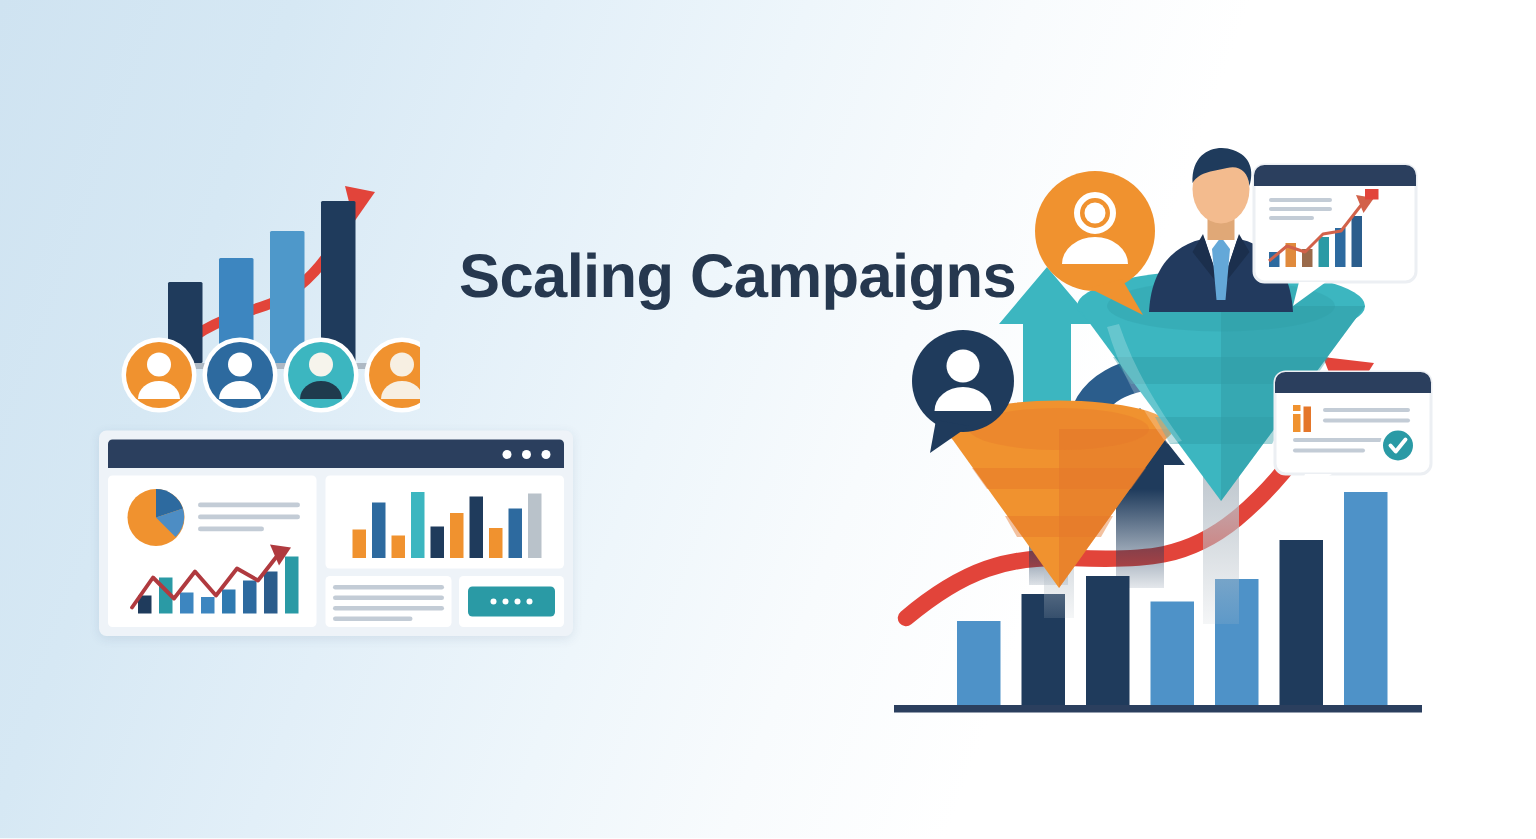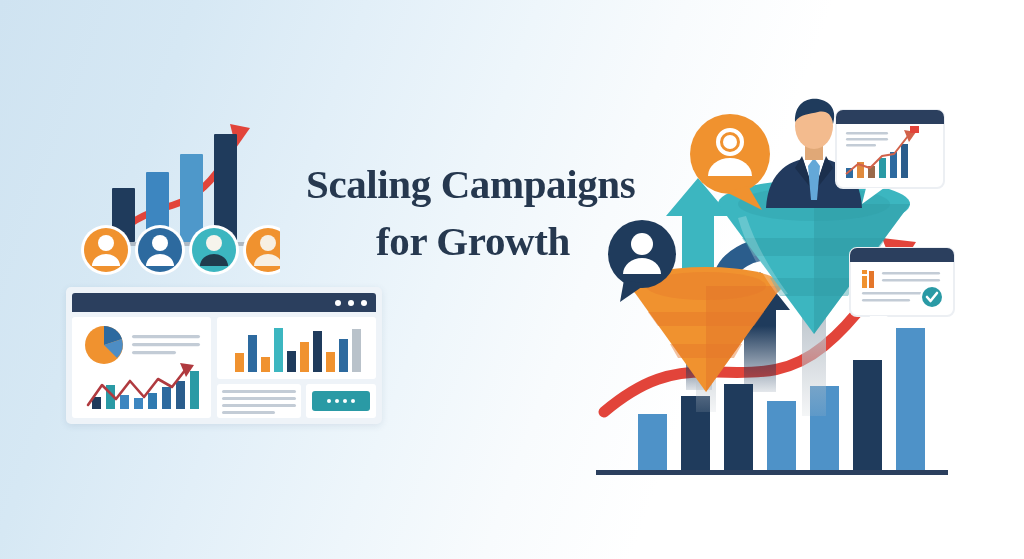--- a/index.html
+++ b/index.html
@@ -23,21 +23,20 @@
   }
   
   #title-block {
     position:absolute; left:306px; top:156px; width:400px;
     text-align:left;
     color:#26384f;
     font-size:41px;
     font-weight:bold;
     line-height:57px;
     letter-spacing:-0.4px;
-    font-family:Liberation Serif, serif;
   }
   #title-line2 { text-align:center; padding-right:66px; }
 
   
   .svg-layer { position:absolute; }
 
   
   #dashboard {
     position:absolute; left:66px; top:287px; width:316px; height:137px;
     background:#eef3f8;
@@ -105,21 +104,20 @@
     <g>
       <circle cx="188" cy="28" r="25" fill="#ffffff"></circle>
       <circle cx="188" cy="28" r="22" fill="#f0922f"></circle>
       <circle cx="188" cy="21" r="8" fill="#f7efe2"></circle>
       <path d="M174 44 a14 12 0 0 1 28 0 z" fill="#f7efe2"></path>
     </g>
   </svg>
 
   <div id="title-block">
     <div>Scaling Campaigns</div>
-    <div id="title-line2">for Growth</div>
   </div>
 
   <div id="dashboard">
     <div id="dash-titlebar">
       <span class="dot"></span>
       <span class="dot"></span>
       <span class="dot"></span>
     </div>
     <div id="dash-body">
 

